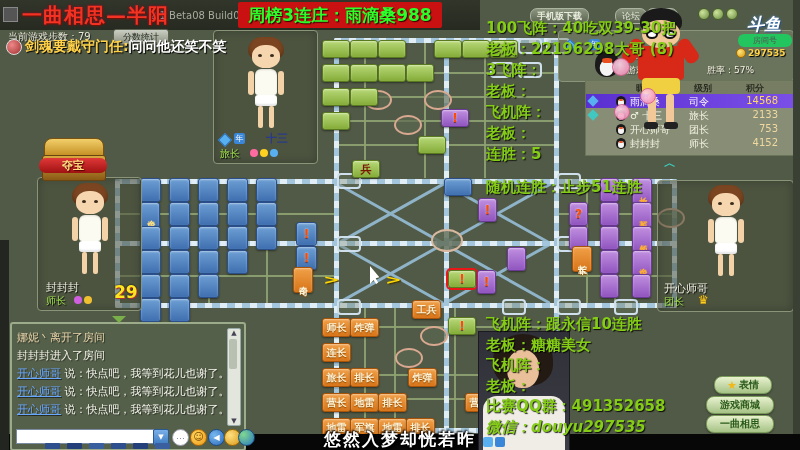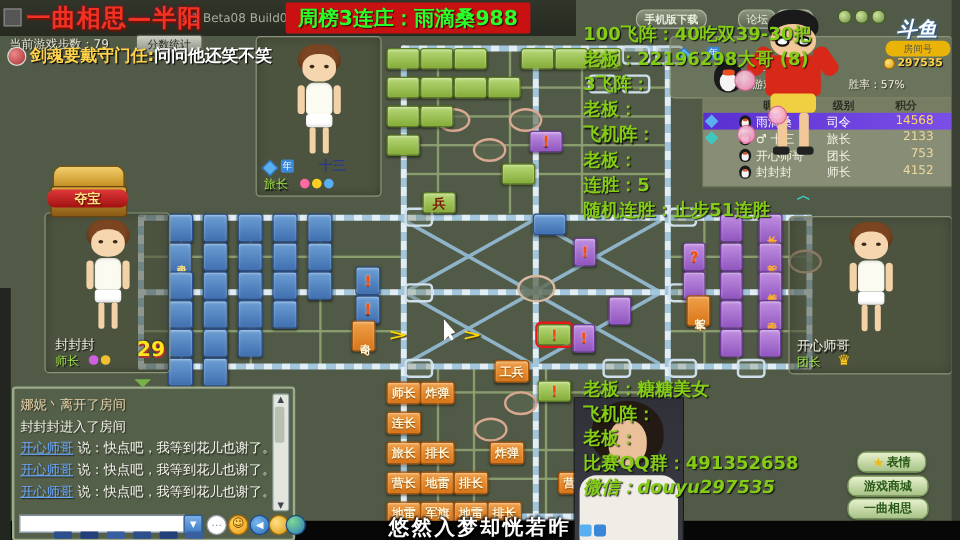--- a/index.html
+++ b/index.html
@@ -29,21 +29,21 @@
   #ovchat .av{width:14px;height:14px;border-radius:50%;background:radial-gradient(circle at 35% 35%,#e88,#a03030);
               border:1px solid #ddd;margin-right:3px}
   #ovchat .nm{font-size:14px;font-weight:bold;color:#ffd24a;text-shadow:1px 1px 1px #000}
   #ovchat .mg{font-size:14px;font-weight:bold;color:#fff;text-shadow:1px 1px 1px #000}
   
   .gtx{position:absolute;z-index:16;color:#84cc16;font-weight:bold;font-size:15px;line-height:21px;
        text-shadow:1px 1px 1px rgba(0,0,0,.85);white-space:nowrap}
   
   #logo{left:747px;top:13px;font-size:17px;font-weight:900;font-style:italic;color:#fff;z-index:7;
         text-shadow:0 0 3px #4a90d8,1px 1px 1px #235}
-  #roombox{left:738px;top:34px;width:54px;height:13px;background:#eab308;border-radius:6px;z-index:7;
+  #roombox{left:738px;top:34px;width:54px;height:13px;background:#22c55e;border-radius:6px;z-index:7;
            display:flex;align-items:center;justify-content:center;font-size:8px;color:#555}
   #coinrow{left:736px;top:48px;z-index:7;display:flex;align-items:center}
   #coinrow .coin{width:8px;height:8px;border-radius:50%;background:radial-gradient(circle at 35% 35%,#ffe680,#d8960a);
                  border:1px solid #a06a00;margin-right:2px}
   #coinrow .num{font-size:9px;font-weight:bold;color:#ffd248;text-shadow:1px 1px 1px #000}
   
   .pframe{position:absolute;background:rgba(72,80,60,.55);border:1px solid #8a9478;border-radius:4px;
           box-shadow:inset 0 0 10px rgba(0,0,0,.25);z-index:4}
   .pname{position:absolute;font-size:11px;color:#f2f2e2;text-shadow:1px 1px 1px #000;white-space:nowrap}
   .plevel{position:absolute;font-size:10px;color:#9fe04a;text-shadow:1px 1px 1px #000;white-space:nowrap}
@@ -555,23 +555,24 @@
 </div>
 
 <div id="rt-lines" class="abs" style="left:486px;top:18px;z-index:16">
     <div class="gtx" style="position: relative;">100飞阵：40吃双39-30把</div>
     <div class="gtx" style="position: relative;">老板：22196298大哥 (8)</div>
     <div class="gtx" style="position: relative;">3飞阵：</div>
     <div class="gtx" style="position: relative;">老板：</div>
     <div class="gtx" style="position: relative;">飞机阵：</div>
     <div class="gtx" style="position: relative;">老板：</div>
     <div class="gtx" style="position: relative;">连胜：5</div>
-    <div class="gtx" style="position: relative;">随机连胜：止步51连胜</div>
+    <div class="gtx" style="position: relative; margin-top: 12px;">随机连胜：止步51连胜</div>
   </div>
 <div id="rb-lines" class="abs" style="left:486px;top:314px;z-index:16">
+    <div class="gtx" style="position: relative; line-height: 20.5px;">飞机阵：跟永信10连胜</div>
     <div class="gtx" style="position: relative; line-height: 20.5px;">老板：糖糖美女</div>
     <div class="gtx" style="position: relative; line-height: 20.5px;">飞机阵：</div>
     <div class="gtx" style="position: relative; line-height: 20.5px;">老板：</div>
     <div class="gtx" style="position: relative; line-height: 20.5px;">比赛QQ群：491352658</div>
     <div class="gtx" style="position: relative; line-height: 20.5px; font-style: italic;">微信：douyu297535</div>
   </div>
 
 <div id="cam" class="abs">
   <div class="shirt"></div>
     <div class="hair"></div>

